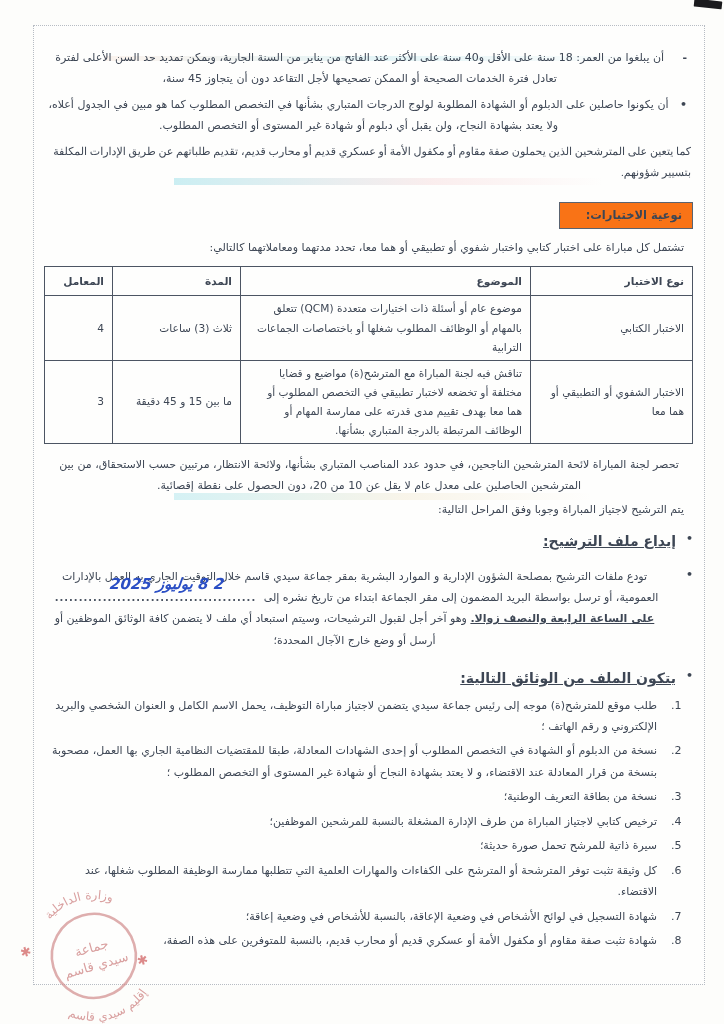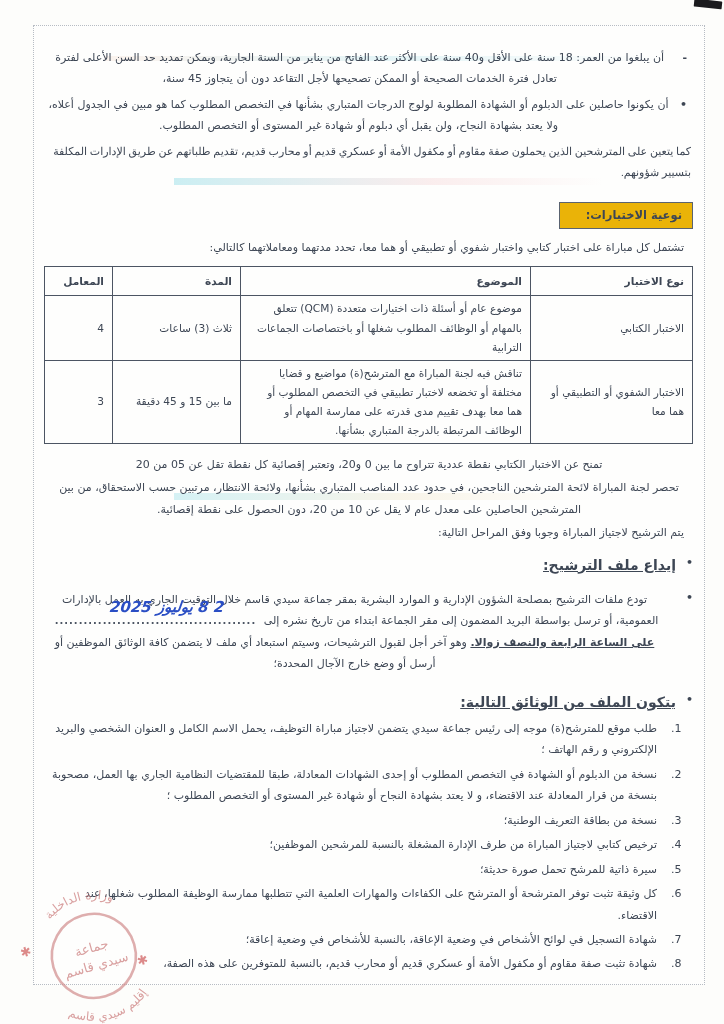--- a/index.html
+++ b/index.html
@@ -32,21 +32,21 @@
   .right{text-align:right;}
   .rule-row{display:flex;gap:8px;margin-bottom:4px;}
   .rule-row .marker{flex:0 0 auto;font-weight:bold;padding-right:6px;}
   .rule-row p{flex:1;}
   .note{margin:2px 2px 10px 2px;font-family:Liberation Serif, serif;}
   .boxed-title{
     display:inline-block;
     border:1px solid #5a6370;
     padding:1px 10px 2px 26px;
     font-weight:bold;font-size:11.5px;
-    background:#eab308;
+    background:#f97316;
     margin:8px 0 6px 0;
   }
   .section-intro{margin:2px 9px 8px 0;}
   table{
     border-collapse:collapse;width:648px;table-layout:fixed;
     font-size:10.6px;margin:2px 0 10px 0;
   }
   th,td{
     border:1.4px solid #4c5563;
     text-align:right;vertical-align:middle;
@@ -134,21 +134,20 @@
         <tr>
           <td>الاختبار الشفوي أو التطبيقي أو هما معا</td>
           <td>تناقش فيه لجنة المباراة مع المترشح(ة) مواضيع و قضايا مختلفة أو تخضعه لاختبار تطبيقي في التخصص المطلوب أو هما معا بهدف تقييم مدى قدرته على ممارسة المهام أو الوظائف المرتبطة بالدرجة المتباري بشأنها.</td>
           <td>ما بين 15 و 45 دقيقة</td>
           <td>3</td>
         </tr>
       </tbody>
     </table>
 
     <div class="scoring">
-      <p class="center">تمنح عن الاختبار الكتابي نقطة عددية تتراوح ما بين 0 و20، وتعتبر إقصائية كل نقطة تقل عن 05 من 20</p>
       <p class="center">تحصر لجنة المباراة لائحة المترشحين الناجحين، في حدود عدد المناصب المتباري بشأنها، ولائحة الانتظار، مرتبين حسب الاستحقاق، من بين المترشحين الحاصلين على معدل عام لا يقل عن 10 من 20، دون الحصول على نقطة إقصائية.</p>
     </div>
 
     
     <p class="right section-intro">يتم الترشيح لاجتياز المباراة وجوبا وفق المراحل التالية:</p>
 
     <div class="bullet-line">
       <span class="marker">•</span>
       <span class="u-title">إيداع ملف الترشيح:</span>
     </div>

